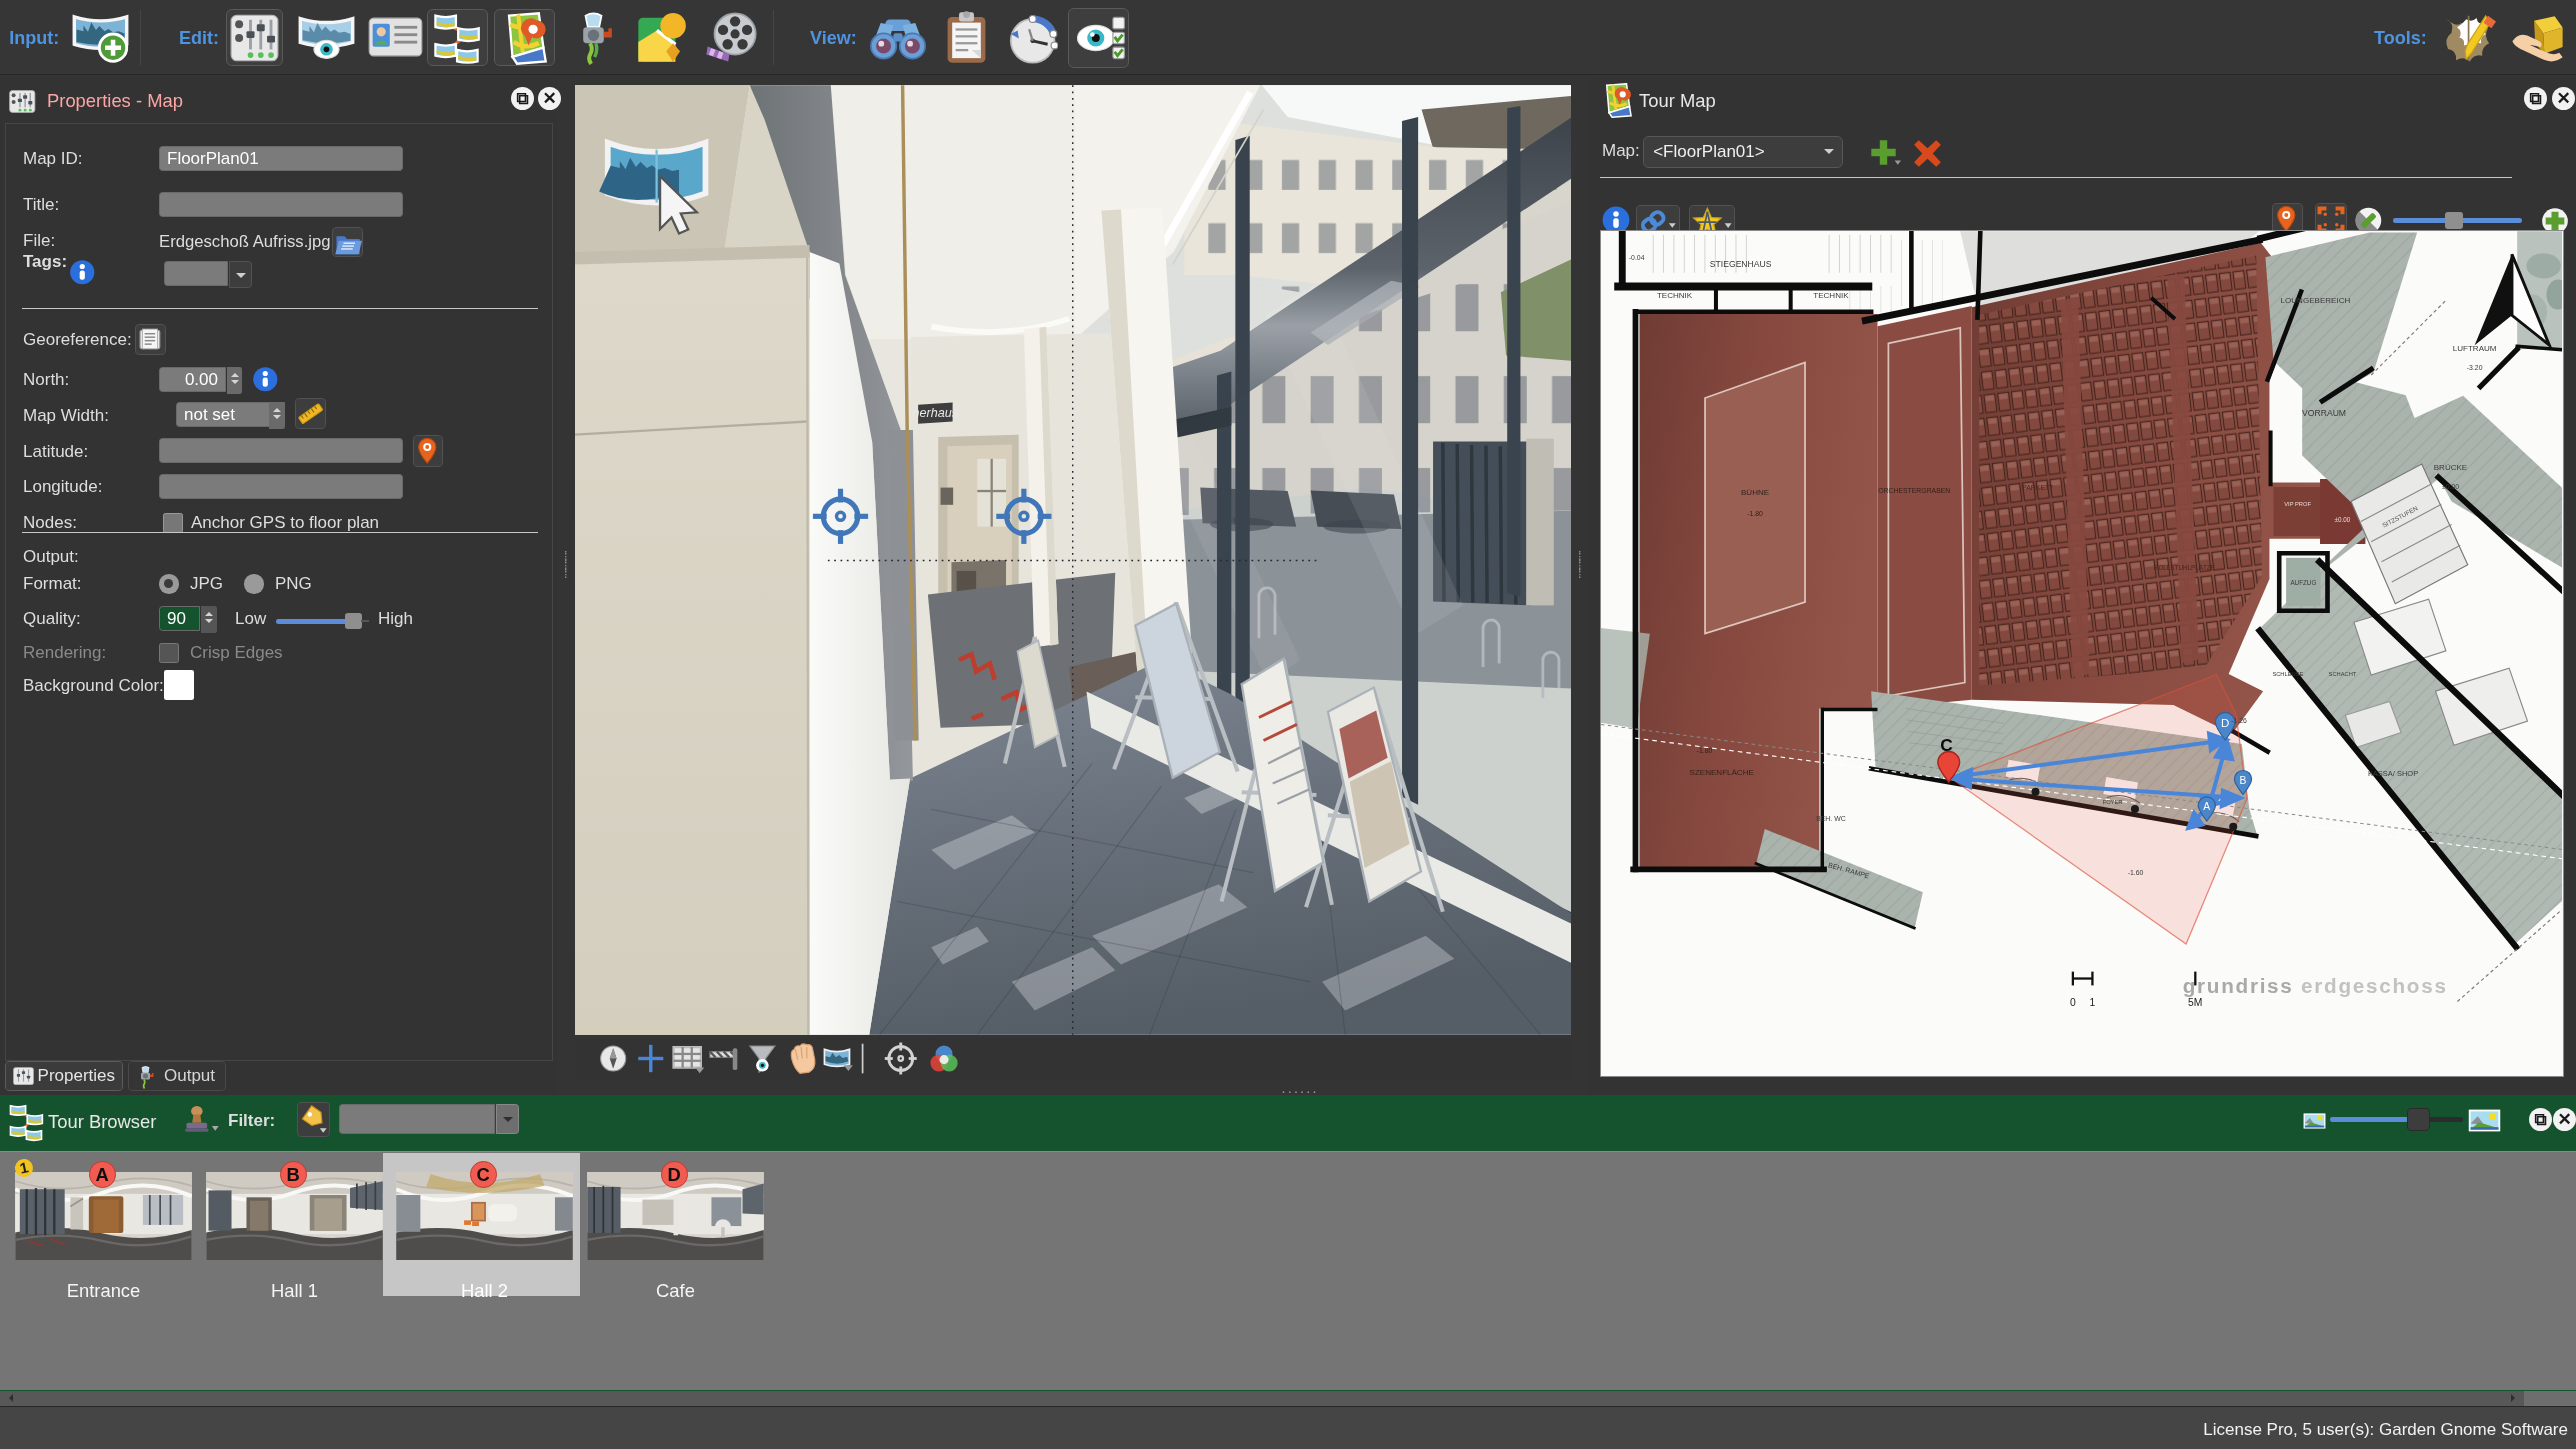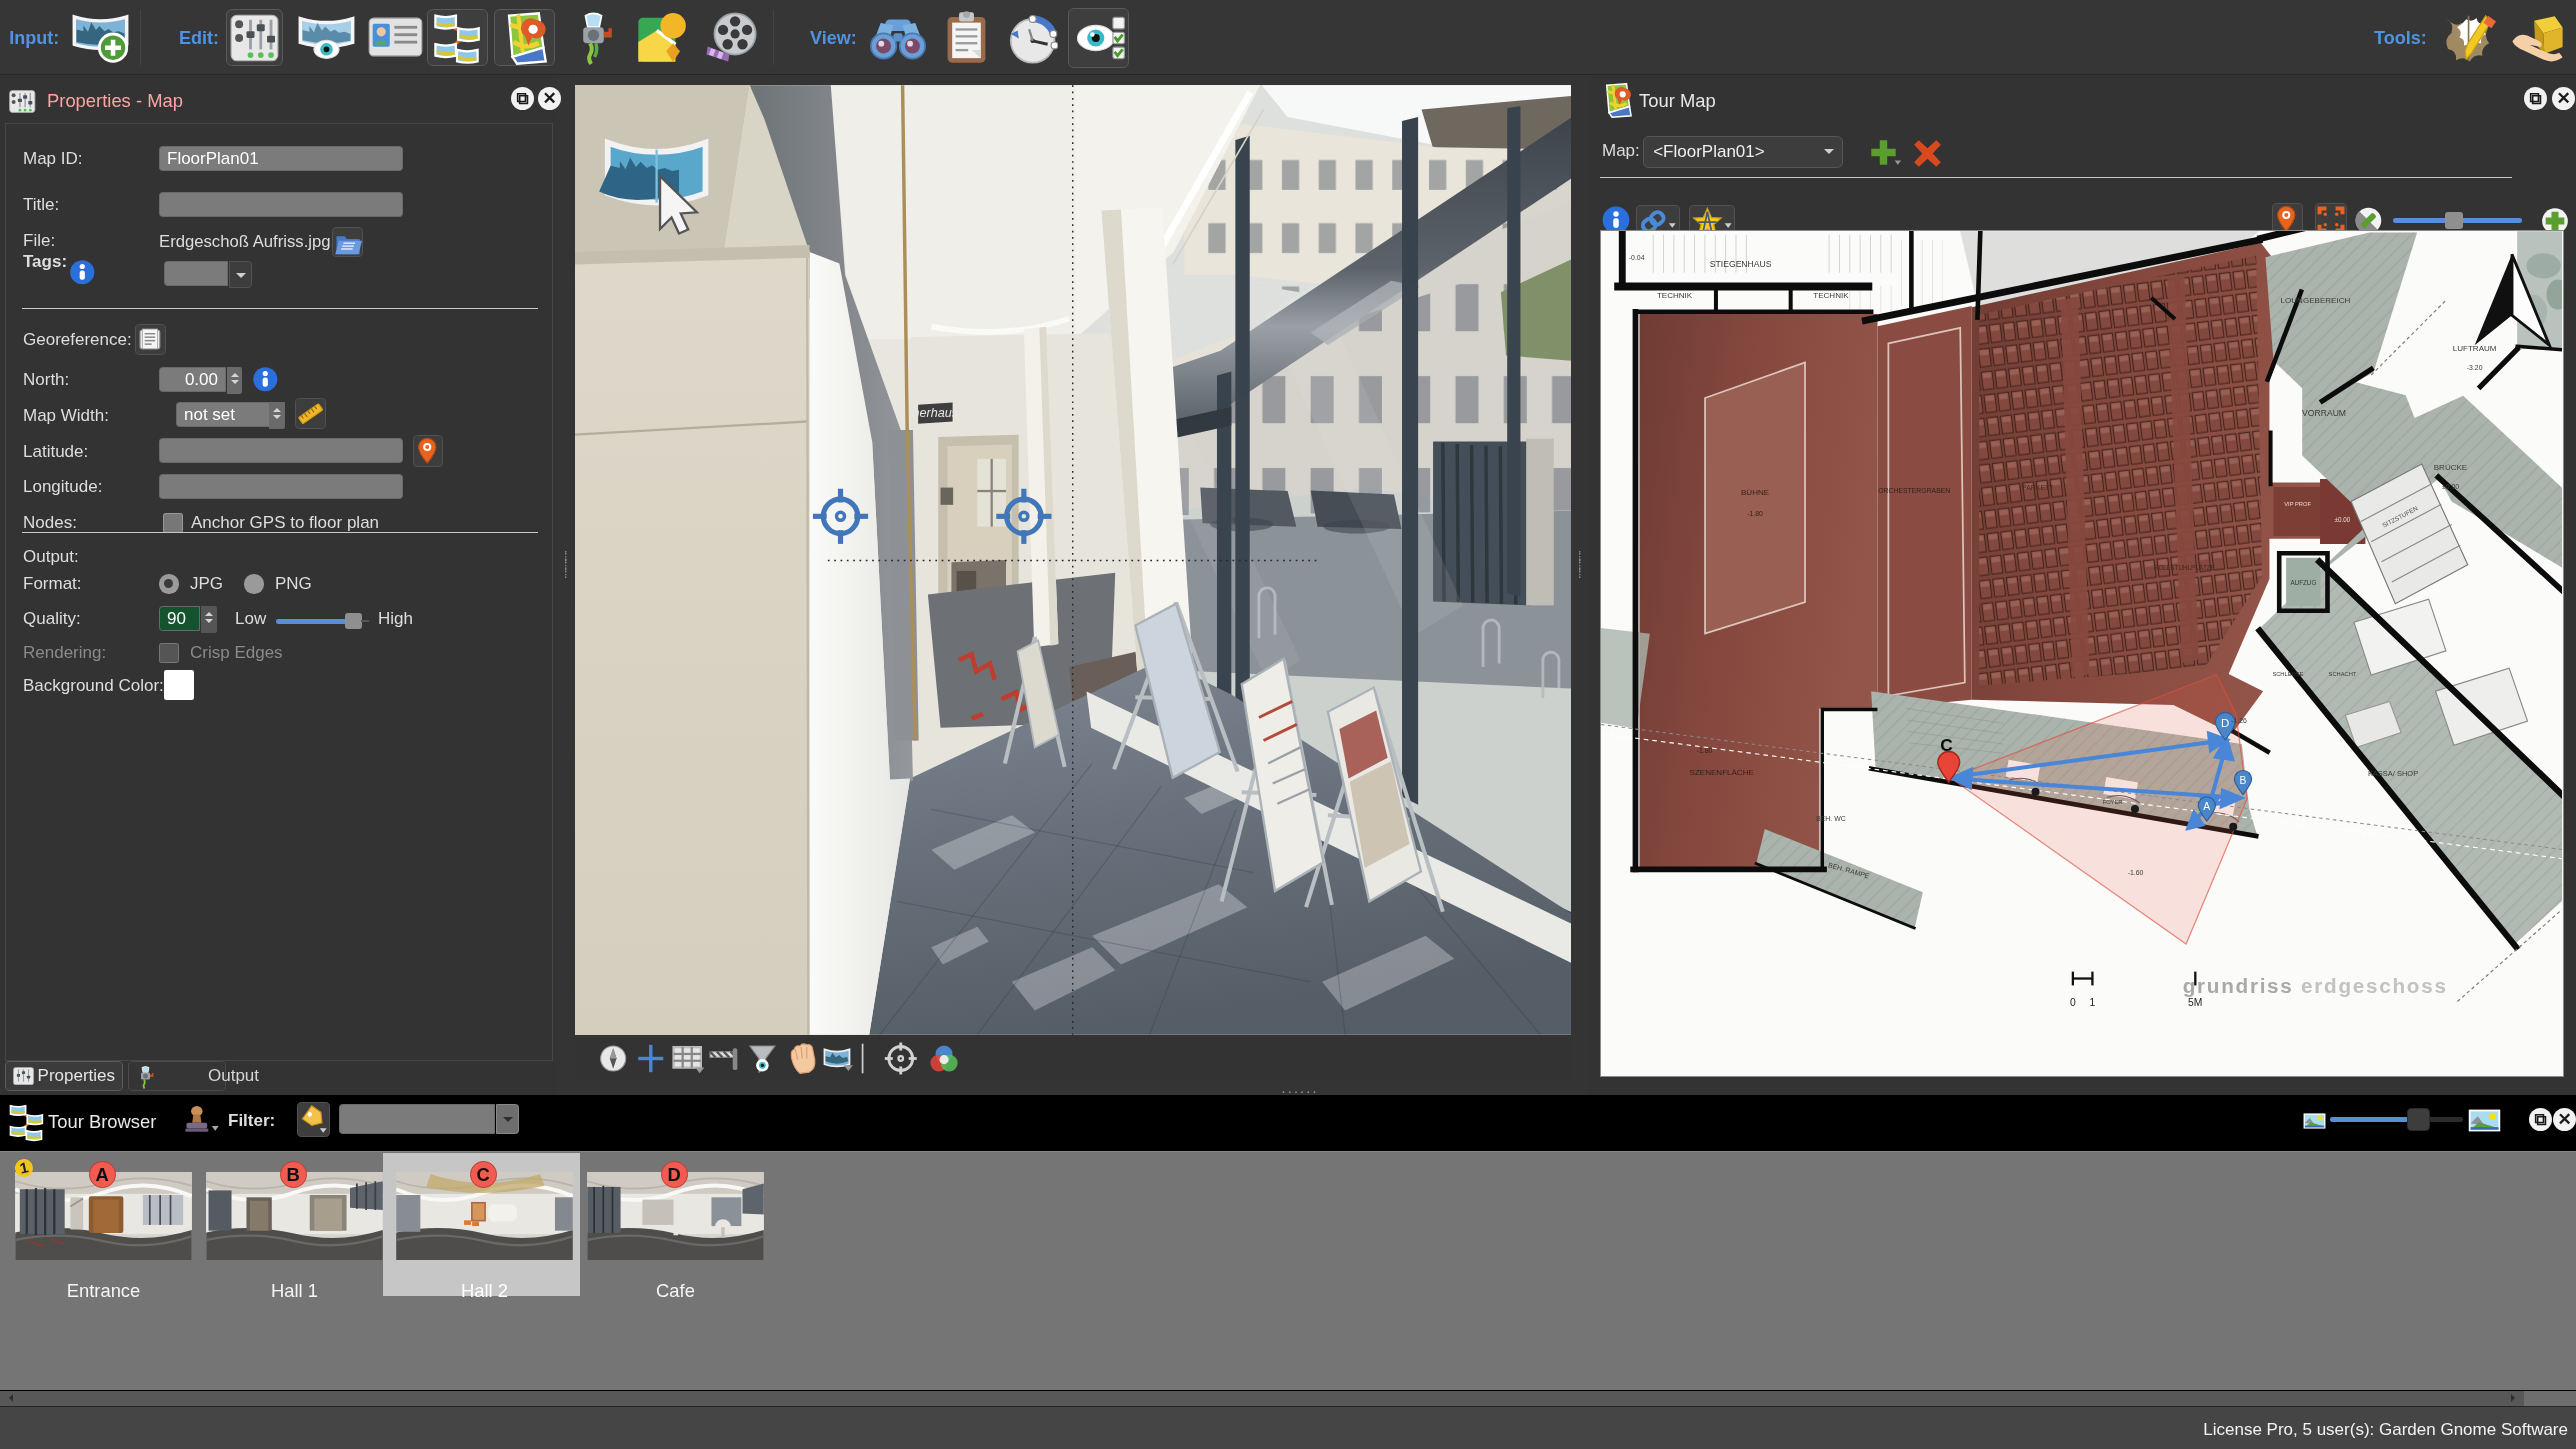--- a/index.html
+++ b/index.html
@@ -340,21 +340,21 @@
               <line x1="12" y1="5" x2="12" y2="32"></line>
               <line x1="23" y1="5" x2="23" y2="32"></line>
               <line x1="34" y1="5" x2="34" y2="32"></line>
             </g>
             <g fill="#4a5056">
               <rect x="8.5" y="15" width="7" height="6" rx="1"></rect>
               <rect x="19.5" y="9" width="7" height="6" rx="1"></rect>
               <rect x="30.5" y="19" width="7" height="6" rx="1"></rect>
             </g>
           </svg></span><span style="color:#e5e5e5;font-size:17px;margin-left:32px;line-height:28px;">Properties</span></div>
-  <div class="abs" style="left:128px;top:984px;width:98px;height:30px;background:#353535;border:1.2px solid #4a4a4a;border-radius:4.6px;padding-left:44px;">
+  <div class="abs" style="left:128px;top:984px;width:98px;height:30px;background:#353535;border:1.2px solid #4a4a4a;border-radius:4.6px;">
     <span style="position:absolute;left:8px;top:2.9px;" id="ic-tab2"><svg width="17" height="24" viewBox="0 0 64 96">
             <path d="M18,10 Q32,2 46,10 L42,30 L22,30 Z" fill="#b8ddf0" stroke="#fff" stroke-width="3"></path>
             <rect x="14" y="30" width="36" height="28" rx="6" fill="#9aa2aa"></rect>
             <circle cx="32" cy="44" r="10" fill="#6a7278"></circle>
             <path d="M50,38 h8 v-6 h6 v16 h-14 z" fill="#c84a20"></path>
             <path d="M26,58 q6,10 0,20 q-4,8 2,16" stroke="#8cc63e" stroke-width="7" fill="none"></path>
           </svg></span><span style="color:#d5d5d5;font-size:17px;margin-left:35px;line-height:28px;">Output</span></div>
 </div>
 
 <div class="abs" id="cpanel" style="left:575px;top:85px;width:996px;height:950px;background:#777;overflow:hidden;">
@@ -892,21 +892,21 @@
 <text x="1012" y="1325" font-size="36" font-family="Liberation Sans" font-weight="bold" fill="#a9a9a9" letter-spacing="3">grundriss <tspan fill="#c2c2c2">erdgeschoss</tspan></text>
 <polygon points="1585,40 1520,198 1585,146" fill="#101010"></polygon>
 <polygon points="1585,40 1650,198 1585,146" fill="#fdfdfd" stroke="#101010" stroke-width="5"></polygon>
 <circle cx="756" cy="975" r="7" fill="#1a1a1a"></circle>
 <circle cx="929" cy="1005" r="7" fill="#1a1a1a"></circle>
 <circle cx="1100" cy="1036" r="7" fill="#1a1a1a"></circle>
 </svg>
   </div>
 </div>
 
-<div class="abs" id="bpanel" style="left:0;top:1095px;width:2576px;height:311px;background:#000000;">
+<div class="abs" id="bpanel" style="left:0;top:1095px;width:2576px;height:311px;background:#14532d;">
   <div class="abs" style="left:8px;top:8px;" id="ic-tourbrowser"><svg width="36" height="39" viewBox="0 0 86 92">
 <g stroke="#e06a28" stroke-width="6">
             <line x1="24" y1="20" x2="62" y2="38"></line>
             <line x1="58" y1="40" x2="30" y2="66"></line>
             <line x1="26" y1="68" x2="60" y2="84"></line>
           </g>
 <g>
 <path d="M6,6 Q24,11 42,6 L42,26 Q24,31 6,26 Z" fill="#8ec8e8" stroke="#fff" stroke-width="4"></path>
 <path d="M8,16 q17,7 32,2 l0,6 q-16,5 -32,-2 z" fill="#d8c838"></path>
 <path d="M46,28 Q64,33 82,28 L82,48 Q64,53 46,48 Z" fill="#8ec8e8" stroke="#fff" stroke-width="4"></path>

